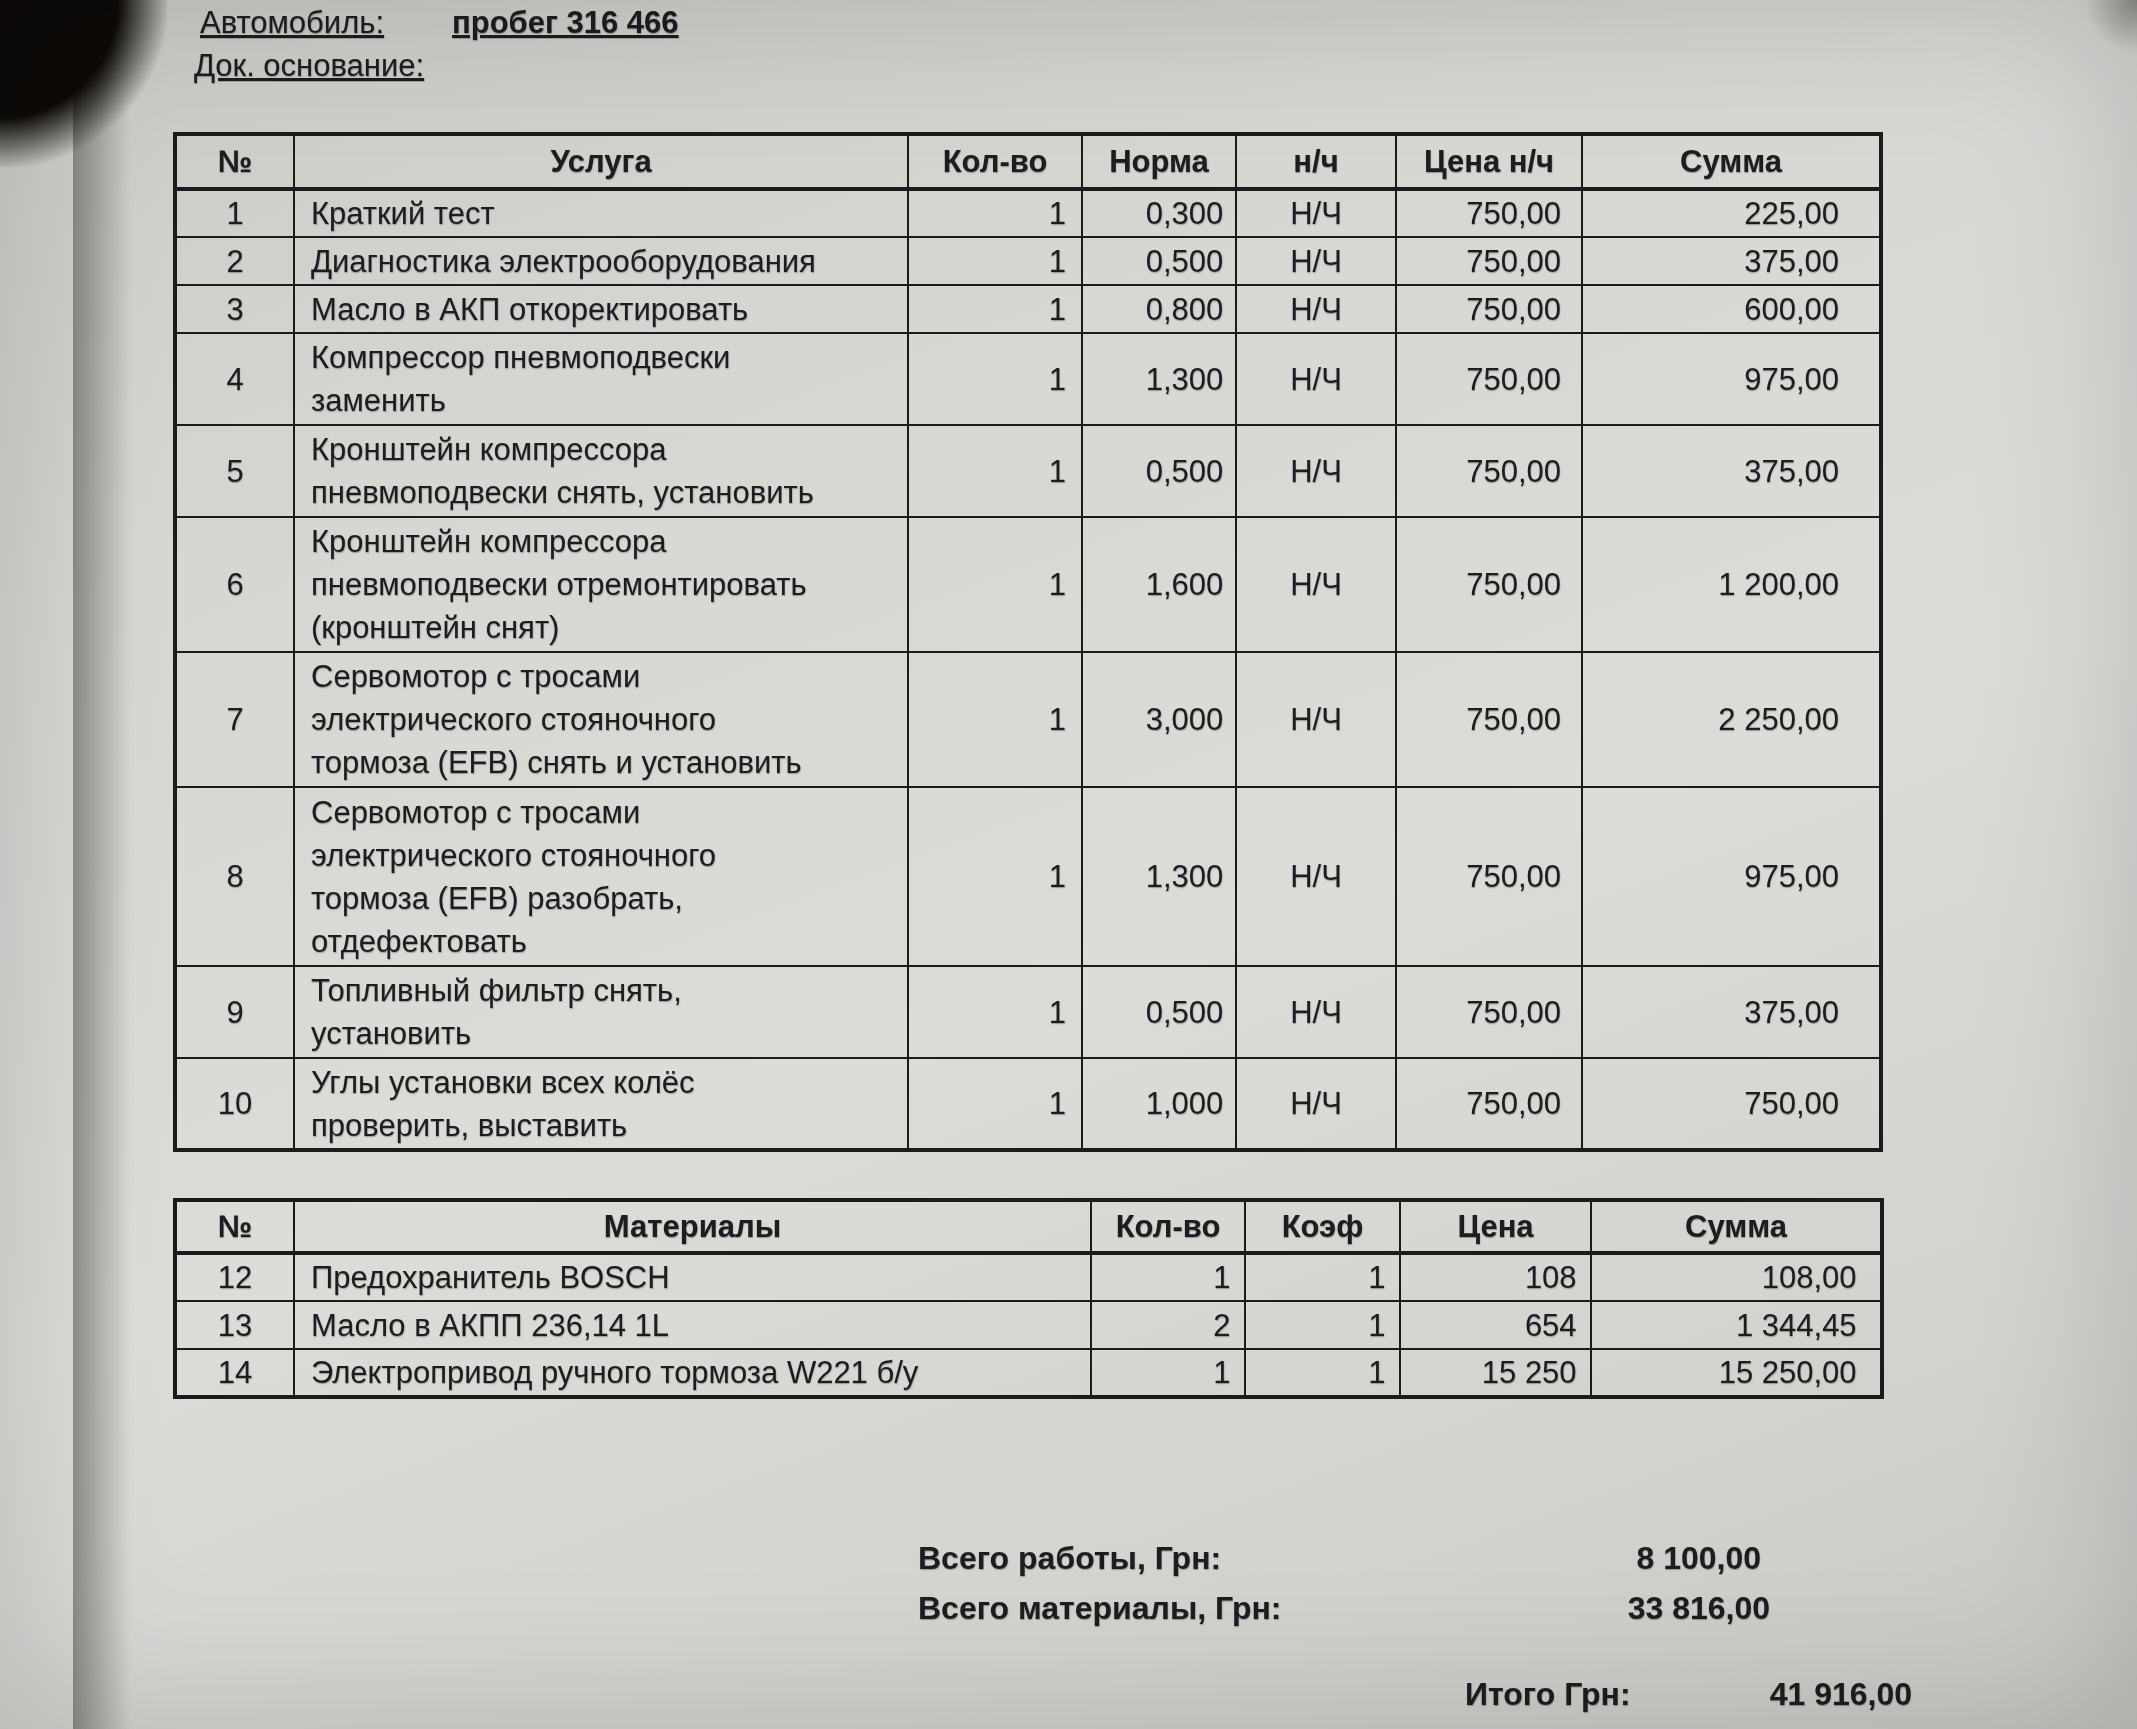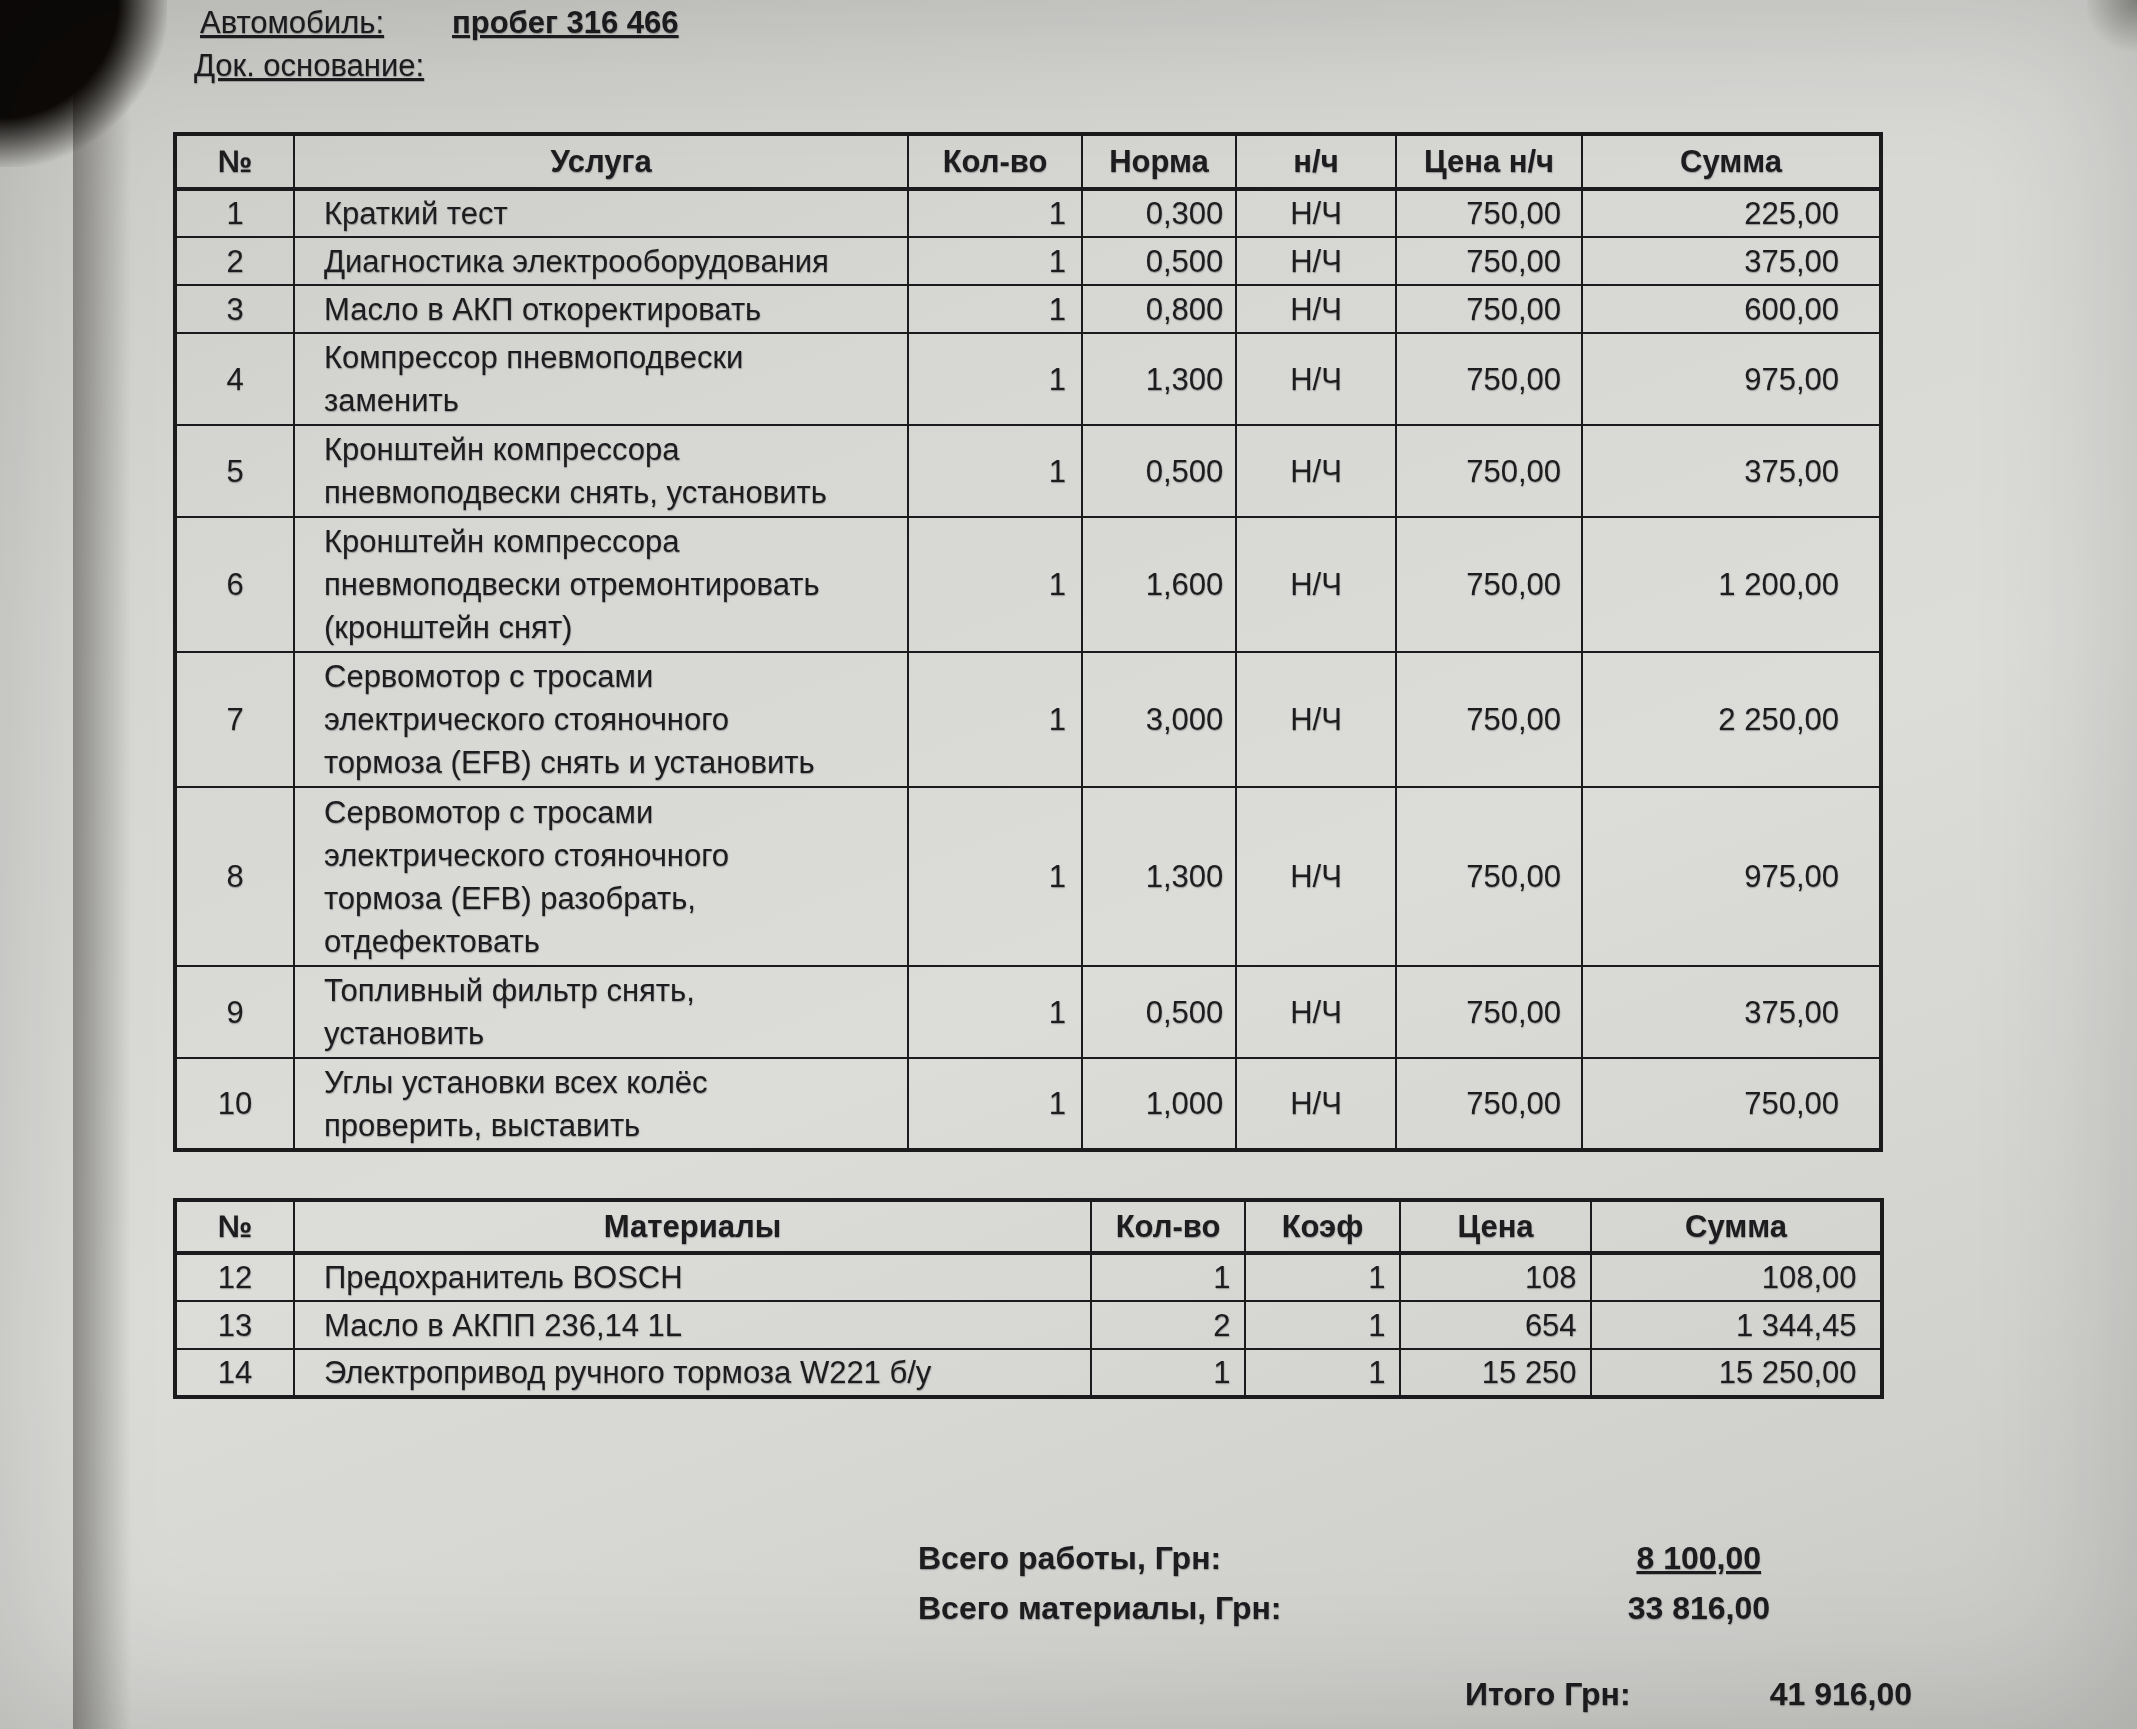--- a/index.html
+++ b/index.html
@@ -33,21 +33,21 @@
   .mat{left:173px;top:1198px;width:1708px;}
   .svc thead tr{height:55px;}
   .mat thead tr{height:53px;}
   .svc tbody tr:nth-child(1),.svc tbody tr:nth-child(2),.svc tbody tr:nth-child(3){height:48px;}
   .svc tbody tr:nth-child(4),.svc tbody tr:nth-child(5),
   .svc tbody tr:nth-child(9),.svc tbody tr:nth-child(10){height:92px;}
   .svc tbody tr:nth-child(6),.svc tbody tr:nth-child(7){height:135px;}
   .svc tbody tr:nth-child(8){height:179px;}
   .mat tbody tr{height:48px;}
   td.c0{text-align:center;}
-  td.c1{text-align:left;padding-left:29px;white-space:pre-line;}
+  td.c1{text-align:left;padding-left:16px;white-space:pre-line;}
   .svc td.c2{text-align:right;padding-right:15px;}
   .svc td.c3{text-align:right;padding-right:11.7px;}
   .svc td.c4{text-align:center;}
   .svc td.c5{text-align:right;padding-right:20px;}
   .svc td.c6{text-align:right;padding-right:40px;}
   .mat td.c2,.mat td.c3,.mat td.c4{text-align:right;padding-right:13.4px;}
   .mat td.c5{text-align:right;padding-right:23.4px;}
   .totline{position:absolute;font-size:32px;font-weight:bold;white-space:nowrap;}
   .totval{position:absolute;font-size:32px;font-weight:bold;text-align:right;white-space:nowrap;}
 </style>
@@ -232,21 +232,21 @@
           <td class="c1">Электропривод ручного тормоза W221 б/у</td>
           <td class="c2">1</td>
           <td class="c3">1</td>
           <td class="c4">15 250</td>
           <td class="c5">15 250,00</td>
         </tr>
       </tbody>
   </table>
 
   <div class="totline" style="left:918px;top:1540px;">Всего работы, Грн:</div>
-  <div class="totval" style="left:1419px;top:1540px;width:342px;text-decoration:underline;">8 100,00</div>
+  <div class="totval" style="left:1419px;top:1540px;width:342px;">8 100,00</div>
 
   <div class="totline" style="left:918px;top:1590px;">Всего материалы, Грн:</div>
   <div class="totval" style="left:1419px;top:1590px;width:351px;">33 816,00</div>
 
   <div class="totline" style="left:1465px;top:1676px;">Итого Грн:</div>
   <div class="totval" style="left:1578px;top:1676px;width:334px;">41 916,00</div>
 
 </div>
 
 <div class="vignette"></div>

